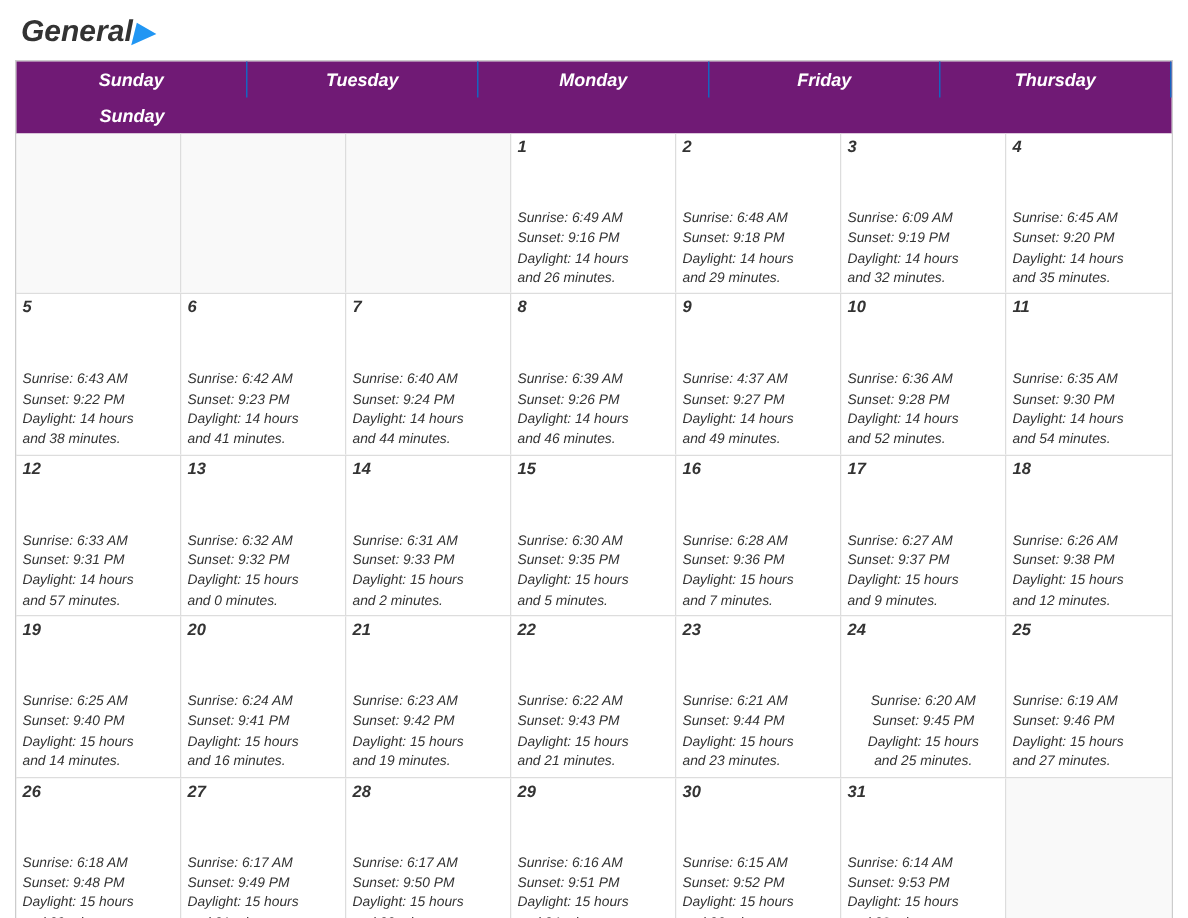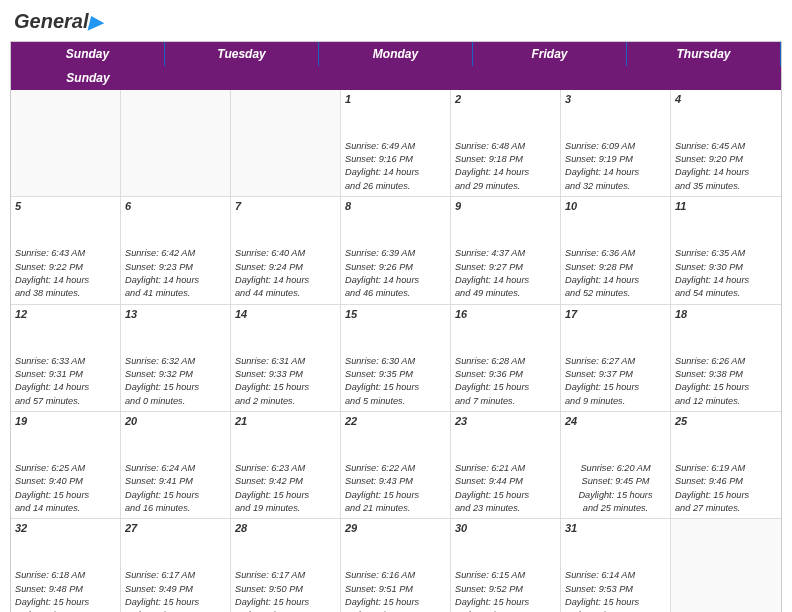--- a/index.html
+++ b/index.html
@@ -305,21 +305,21 @@
           <div class="cal-cell">
             <span class="day-num">25</span>
             <div class="cell-info" style="white-space: pre-line;">Sunrise: 6:19 AM
 Sunset: 9:46 PM
 Daylight: 15 hours
 and 27 minutes.</div>
           </div>
         </div>
         <div class="cal-row">
           <div class="cal-cell">
-            <span class="day-num">32</span>
+            <span class="day-num">26</span>
             <div class="cell-info" style="white-space: pre-line;">Sunrise: 6:18 AM
 Sunset: 9:48 PM
 Daylight: 15 hours
 and 29 minutes.</div>
           </div>
           <div class="cal-cell">
             <span class="day-num">27</span>
             <div class="cell-info" style="white-space: pre-line;">Sunrise: 6:17 AM
 Sunset: 9:49 PM
 Daylight: 15 hours

